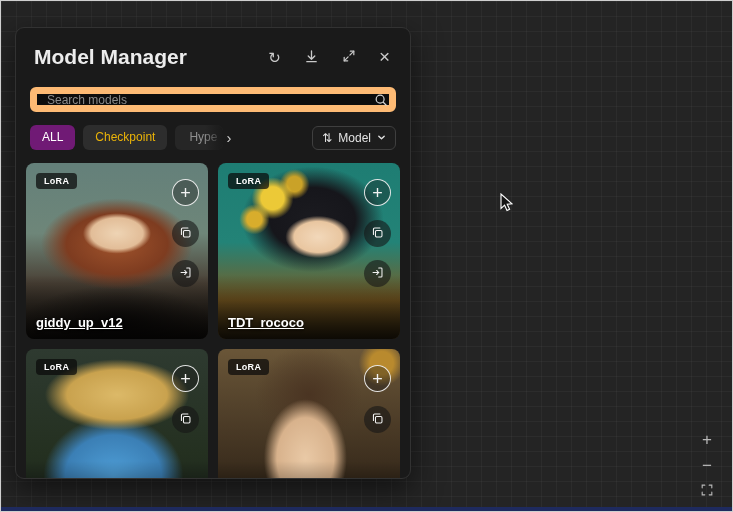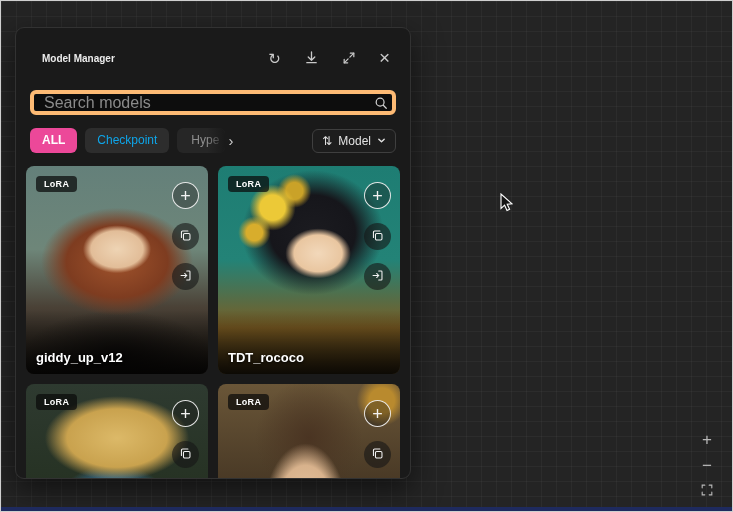--- a/index.html
+++ b/index.html
@@ -25,68 +25,68 @@
   }
 
   
   .panel {
     position:absolute; left:14px; top:26px; width:396px; height:452px;
     background:#1a1a1a; border:1px solid #323232; border-radius:9px;
     box-shadow:0 10px 30px rgba(0,0,0,.55);
     overflow:hidden; z-index:3;
   }
   .panel-header{ display:flex; align-items:center; padding:13px 20px 10px 14px; }
-  .panel-title{ margin:12px; font-size:10px; font-weight:700; color:#ececec; }
+  .panel-title{ margin:4px; font-size:21px; font-weight:700; color:#ececec; }
   .header-actions{ margin-left:auto; display:flex; align-items:center; gap:23px; }
   .icon-btn{
     background:none; border:none; padding:0; cursor:pointer;
     color:#c9c9c9; font-size:15px; line-height:1;
     display:flex; align-items:center; justify-content:center;
   }
   .icon-btn.close-x{ font-size:19px; margin-top:-2px; }
 
   .search-wrap{ position:relative; margin:4px 14px 0; }
   .search-input{
     width:100%; height:25px; background:#0d0d0d;
-    border:4px solid #fdba74; border-radius:6px;
-    color:#a16207; font-size:16px; padding:0 28px 0 10px; outline:none;
+    border:7px solid #fdba74; border-radius:6px;
+    color:#a16207; font-size:12px; padding:0 28px 0 10px; outline:none;
   }
   .search-input::placeholder{ color:#8a8a8a; }
   .search-icon{
     position:absolute; right:8px; top:50%; transform:translateY(-50%);
     color:#d2d2d2; display:flex;
   }
 
   .filter-row{ display:flex; align-items:center; margin:13px 14px 0; gap:8px; }
   .chip{
     border:none; border-radius:6px; padding:5px 12px; font-size:12px;
-    background:#2d2d2d; color:#0ea5e9; cursor:pointer; white-space:nowrap;
+    background:#2d2d2d; color:#eab308; cursor:pointer; white-space:nowrap;
     line-height:1.25;
   }
-  .chip.active{ background:#ec4899; color:#fff;font-weight:bold; }
+  .chip.active{ background:#701a75; color:#fff; }
   .chip.dim{
     position:relative; color:#8f8f8f; background:#262626;
     width:48px; overflow:hidden; padding-right:4px;
   }
   .chip.dim::after{
     content:""; position:absolute; top:0; right:0; bottom:0; width:18px;
     background:linear-gradient(90deg, rgba(26,26,26,0), #1a1a1a);
   }
   .scroll-chevron{ color:#cfcfcf; font-size:15px; margin-left:-5px; cursor:pointer; background:none; border:none; padding:0; }
   .sort-btn{
     margin-left:auto; display:flex; align-items:center; gap:6px;
     background:#1d1d1d; border:1px solid #3f3f3f; border-radius:6px;
     padding:4px 9px; color:#e2e2e2; font-size:12px; cursor:pointer;
   }
   .sort-glyph{ font-size:12px; }
 
   
   .cards{ display:grid; grid-template-columns:1fr 1fr; gap:10px; margin:13px 10px 0; }
   .card{
-    position:relative; height:208px; border-radius:8px; overflow:hidden;
+    position:relative; height:176px; border-radius:8px; overflow:hidden;
     cursor:pointer; background:#222;
   }
   .card::after{
     content:""; position:absolute; left:0; right:0; bottom:0; height:64px;
     background:linear-gradient(180deg, rgba(0,0,0,0), rgba(0,0,0,.78));
     pointer-events:none; z-index:1;
   }
   .art-1{
     background:
       radial-gradient(ellipse 26% 16% at 50% 40%, #eed4b4 0%, #e2bd98 55%, rgba(0,0,0,0) 72%),
@@ -133,20 +133,21 @@
     top:16px; background:rgba(22,22,22,.35);
     border:1.6px solid rgba(245,245,245,.9);
     font-size:18px; font-weight:400; line-height:1;
   }
   .card-btn.copy{ top:57px; }
   .card-btn.import{ top:97px; }
   .card-name{
     position:absolute; left:10px; bottom:9px; z-index:2;
     color:#fff; font-size:13px; font-weight:700;
     text-shadow:0 1px 3px rgba(0,0,0,.9);
+    text-decoration:underline;
   }
 
   
   .canvas-controls{
     position:absolute; right:16px; top:429px; z-index:2;
     display:flex; flex-direction:column; align-items:center; gap:8px;
   }
   .ctrl{
     width:18px; height:18px; display:flex; align-items:center; justify-content:center;
     background:none; border:none; padding:0; cursor:pointer;

